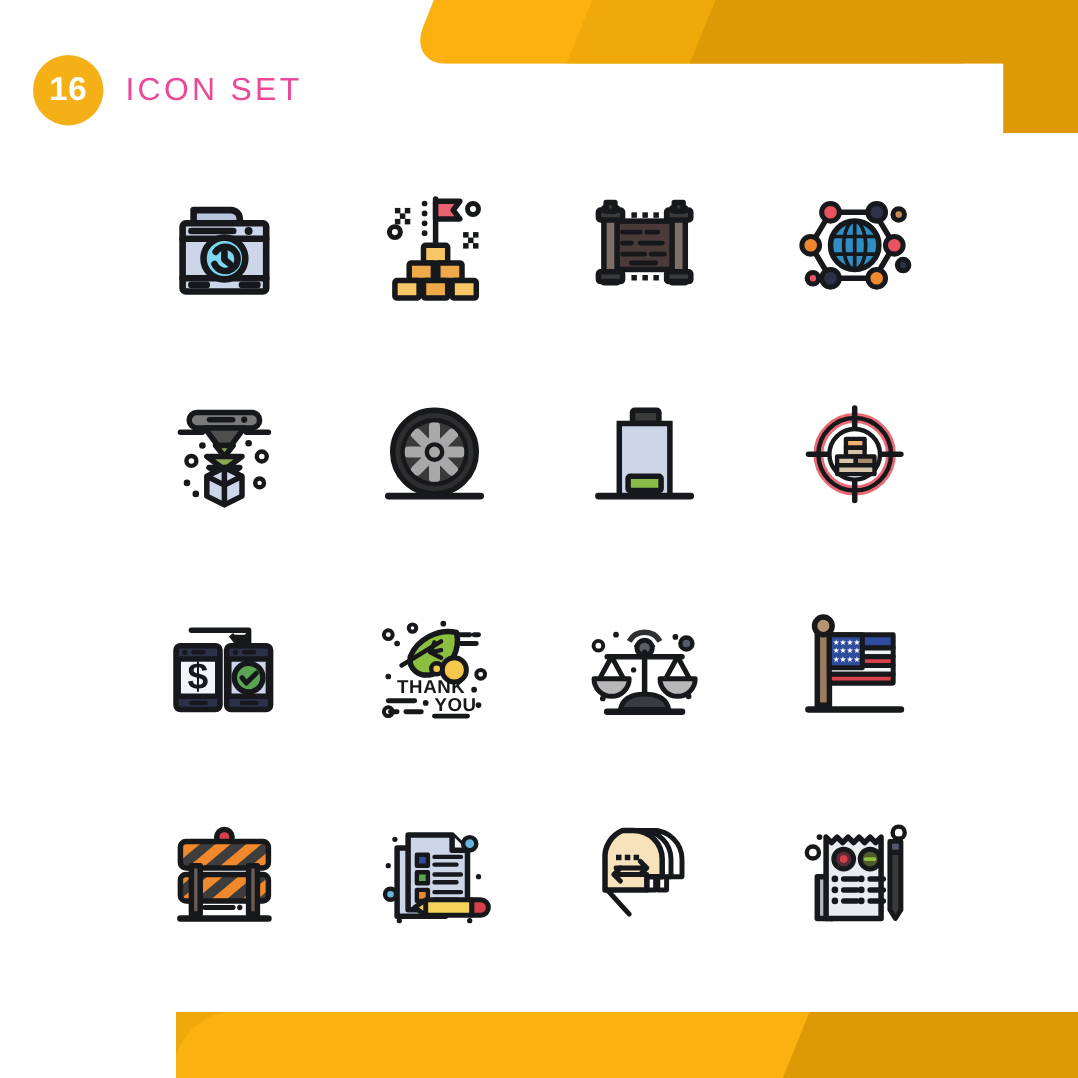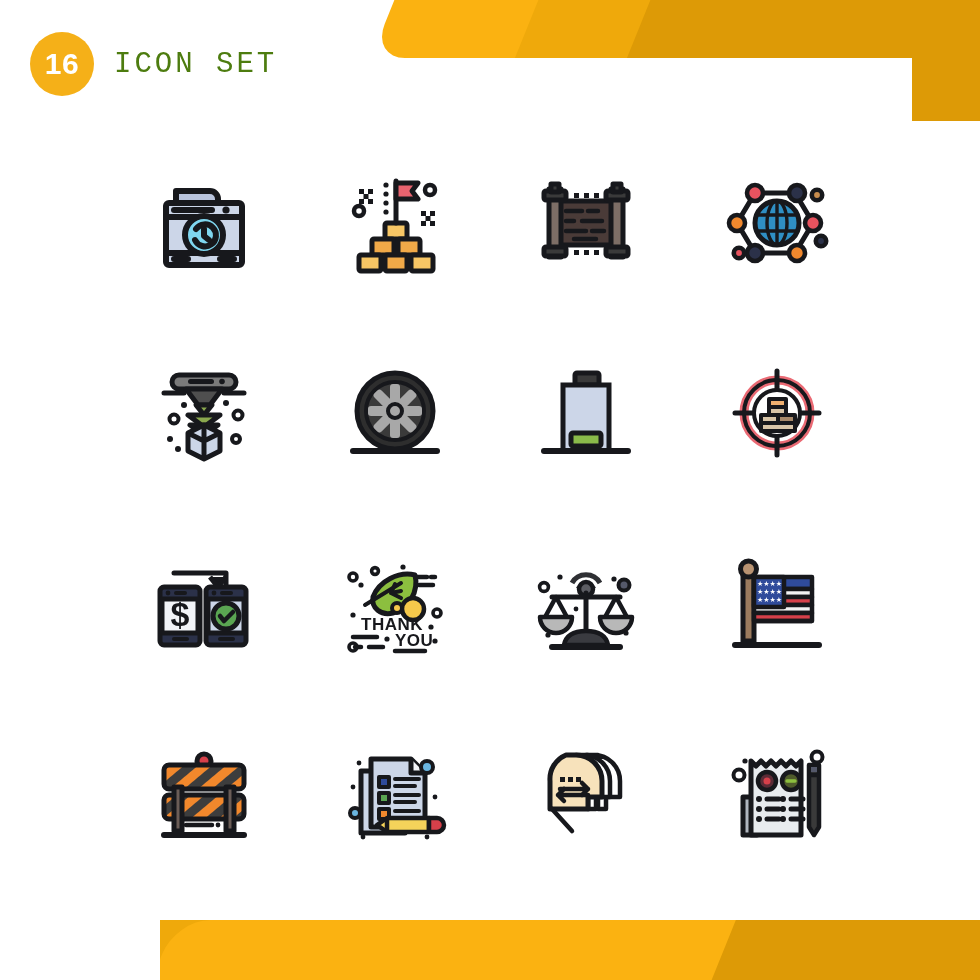--- a/index.html
+++ b/index.html
@@ -60,31 +60,30 @@
     bottom:-4px;left:0;width:160px;height:64px;background:#ffffff;
   }
   .bl-mask{
     bottom:60px;left:0;width:920px;height:40px;background:#ffffff;
   }
   .tr-mask{
     top:58px;left:0;width:912px;height:40px;background:#ffffff;
   }
 
   
-  .header{position:absolute;top:32px;left:30px;display:flex;align-items:center;gap:20px;z-index:6;}
+  .header{position:absolute;top:50px;left:30px;display:flex;align-items:center;gap:20px;z-index:6;}
   .count-badge{
     width:64px;height:64px;border-radius:50%;
     background:#f5b018;color:#ffffff;
     display:flex;align-items:center;justify-content:center;
     font-size:30px;font-weight:bold;letter-spacing:.5px;
   }
   .set-title{
-    font-size:29px;letter-spacing:3px;color:#4d7c0f;font-weight:400;
+    font-size:29px;letter-spacing:3px;color:#ec4899;font-weight:400;
     text-transform:uppercase;
-    font-family:Liberation Mono, monospace;
   }
 
   
   .grid{
     position:absolute;top:128px;left:108px;
     width:764px;height:760px;
     display:grid;grid-template-columns:repeat(4,1fr);grid-template-rows:repeat(4,1fr);
     z-index:5;
   }
   .cell{display:flex;align-items:center;justify-content:center;}

